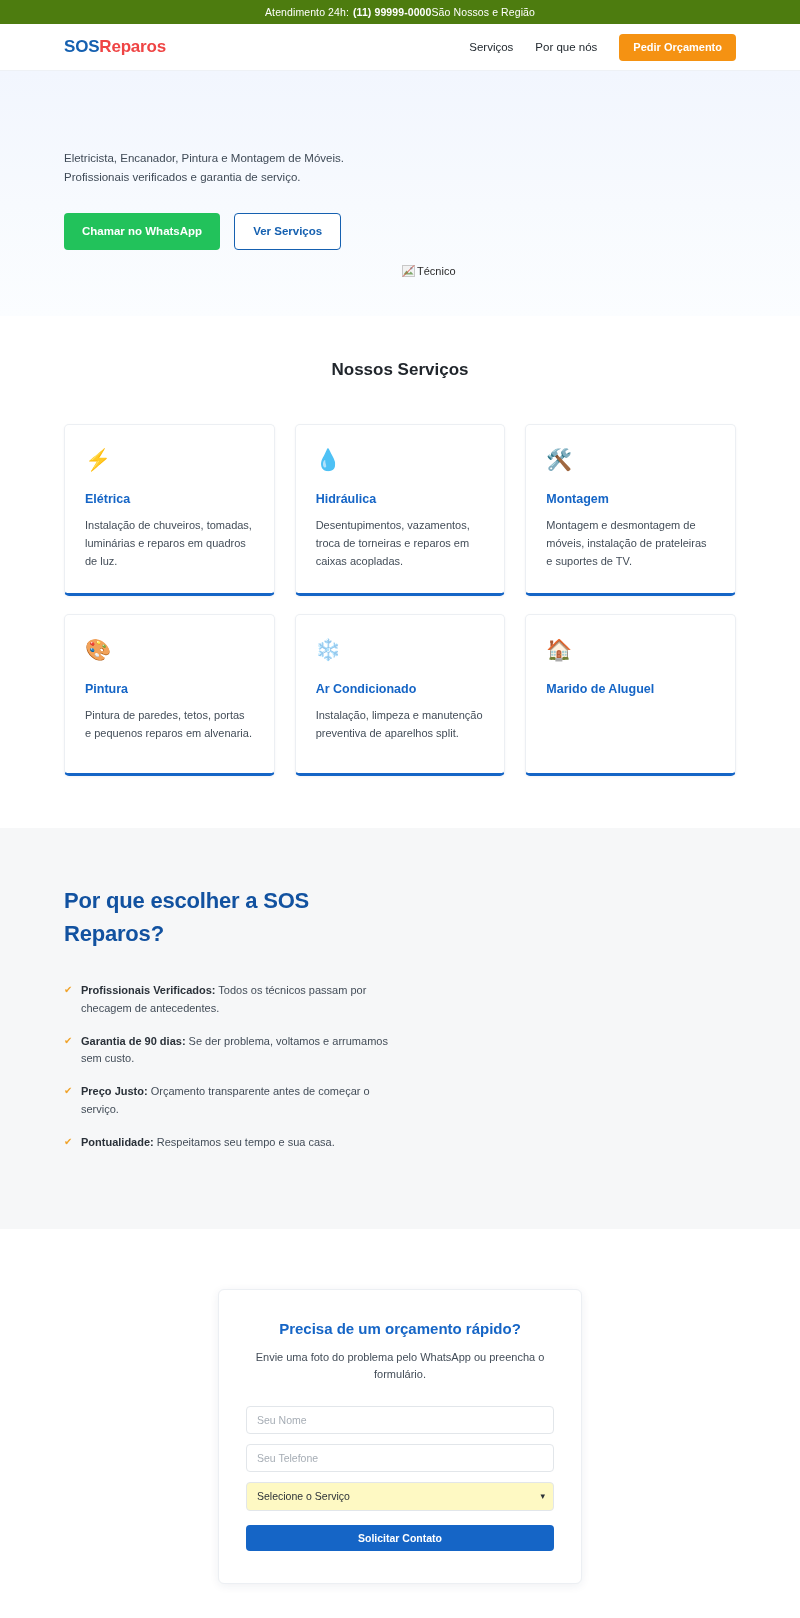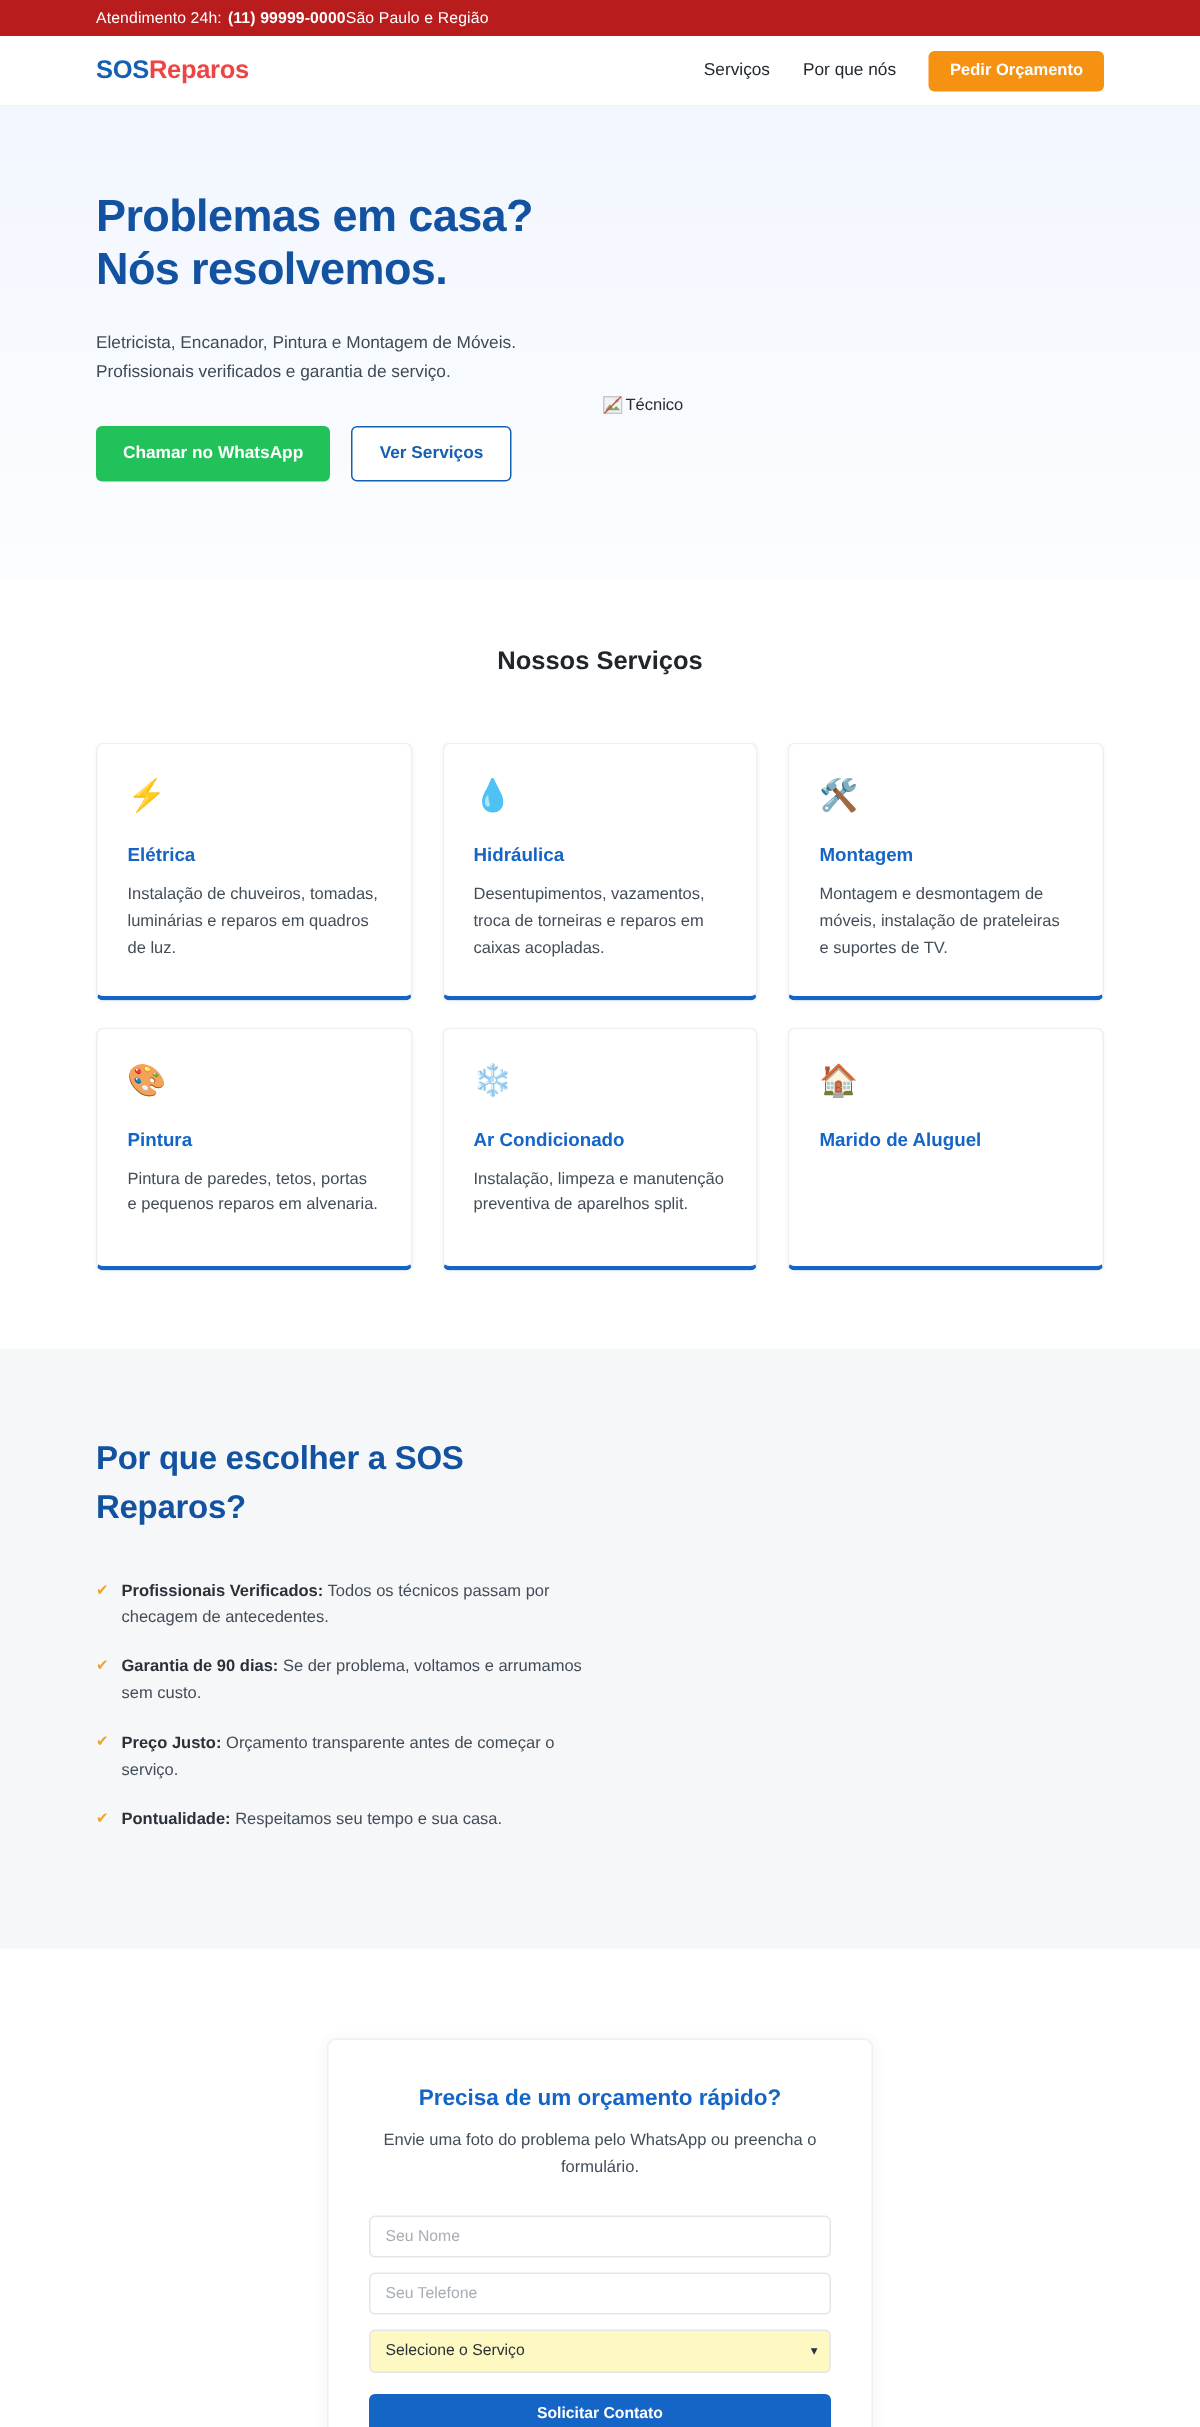--- a/index.html
+++ b/index.html
@@ -7,26 +7,26 @@
     margin: 0; padding: 0;
     width: 800px;
     background: #ffffff;
     font-family: "Liberation Sans", sans-serif;
     -webkit-font-smoothing: antialiased;
   }
   body { width: 800px; overflow-x: hidden; }
 
   
   .topbar {
-    background: #b91c1c;
+    background: #4d7c0f;
     color: #ffffff;
     height: 24px;
     display: flex;
     align-items: center;
-    justify-content: flex-start;
+    justify-content: center;
     padding: 0 64px;
     font-size: 10.5px;
     letter-spacing: .1px;
   }
   .topbar .left { display: flex; align-items: baseline; gap: 4px; }
   .topbar .phone { font-weight: bold; }
   .topbar .right { font-size: 10.5px; }
 
   
   .header {
@@ -277,40 +277,36 @@
   }
 </style>
 </head>
 <body>
 
 <div class="topbar">
   <div class="left">
     <span>Atendimento 24h:</span>
     <span class="phone">(11) 99999-0000</span>
   </div>
-  <div class="right">São Paulo e Região</div>
+  <div class="right">São Nossos e Região</div>
 </div>
 
 <div class="header">
   <div class="logo">
     <span class="sos">SOS</span><span class="reparos">Reparos</span>
   </div>
   <div class="nav">
     <a href="#">Serviços</a>
     <a href="#">Por que nós</a>
     <button class="btn-quote">Pedir Orçamento</button>
   </div>
 </div>
 
 <div class="hero">
   <div class="hero-left">
-    <h1>
-      <span>Problemas em casa?</span><br>
-      <span>Nós resolvemos.</span>
-    </h1>
     <p class="sub">Eletricista, Encanador, Pintura e Montagem de Móveis. Profissionais verificados e garantia de serviço.</p>
     <div class="hero-cta">
       <button class="btn-whats">Chamar no WhatsApp</button>
       <button class="btn-services">Ver Serviços</button>
     </div>
   </div>
   <div class="hero-right">
     <span class="broken-img">
       <span class="glyph">
         <svg width="13" height="12" viewBox="0 0 13 12" xmlns="http://www.w3.org/2000/svg">

